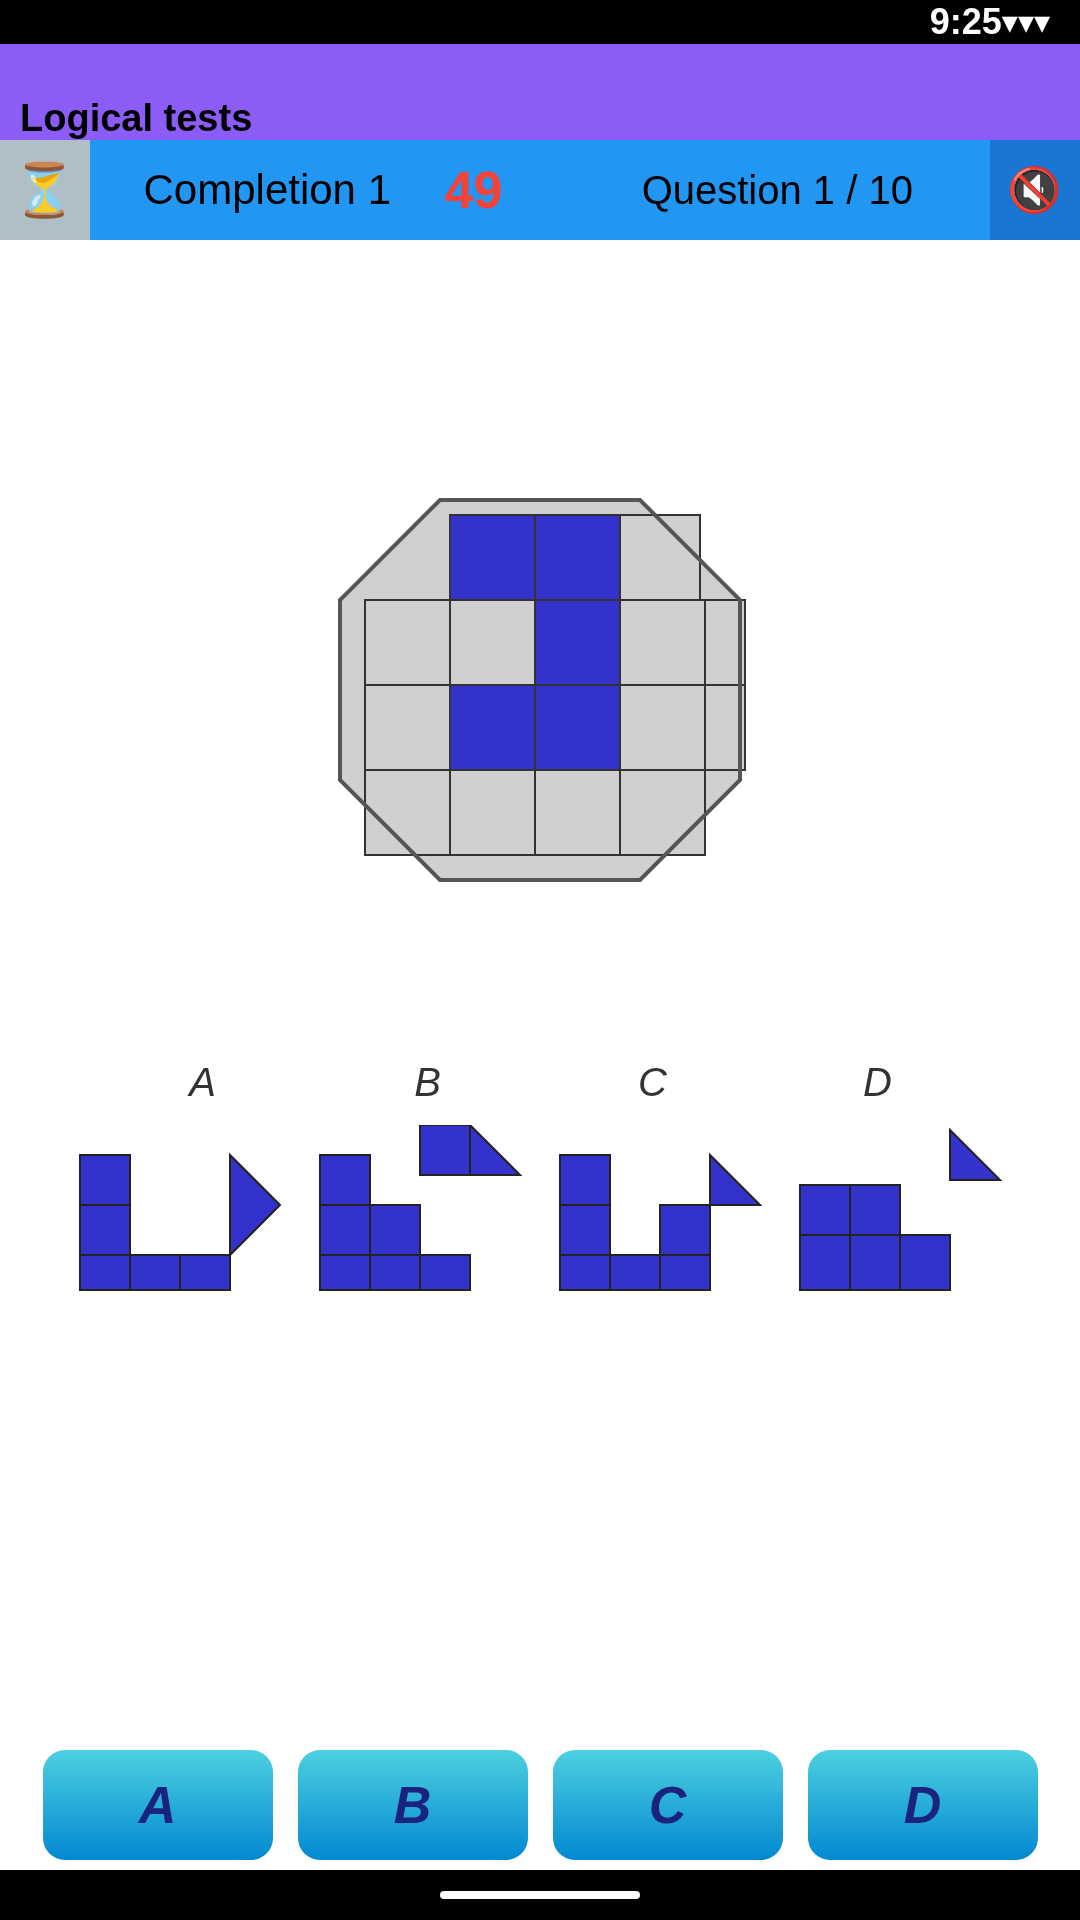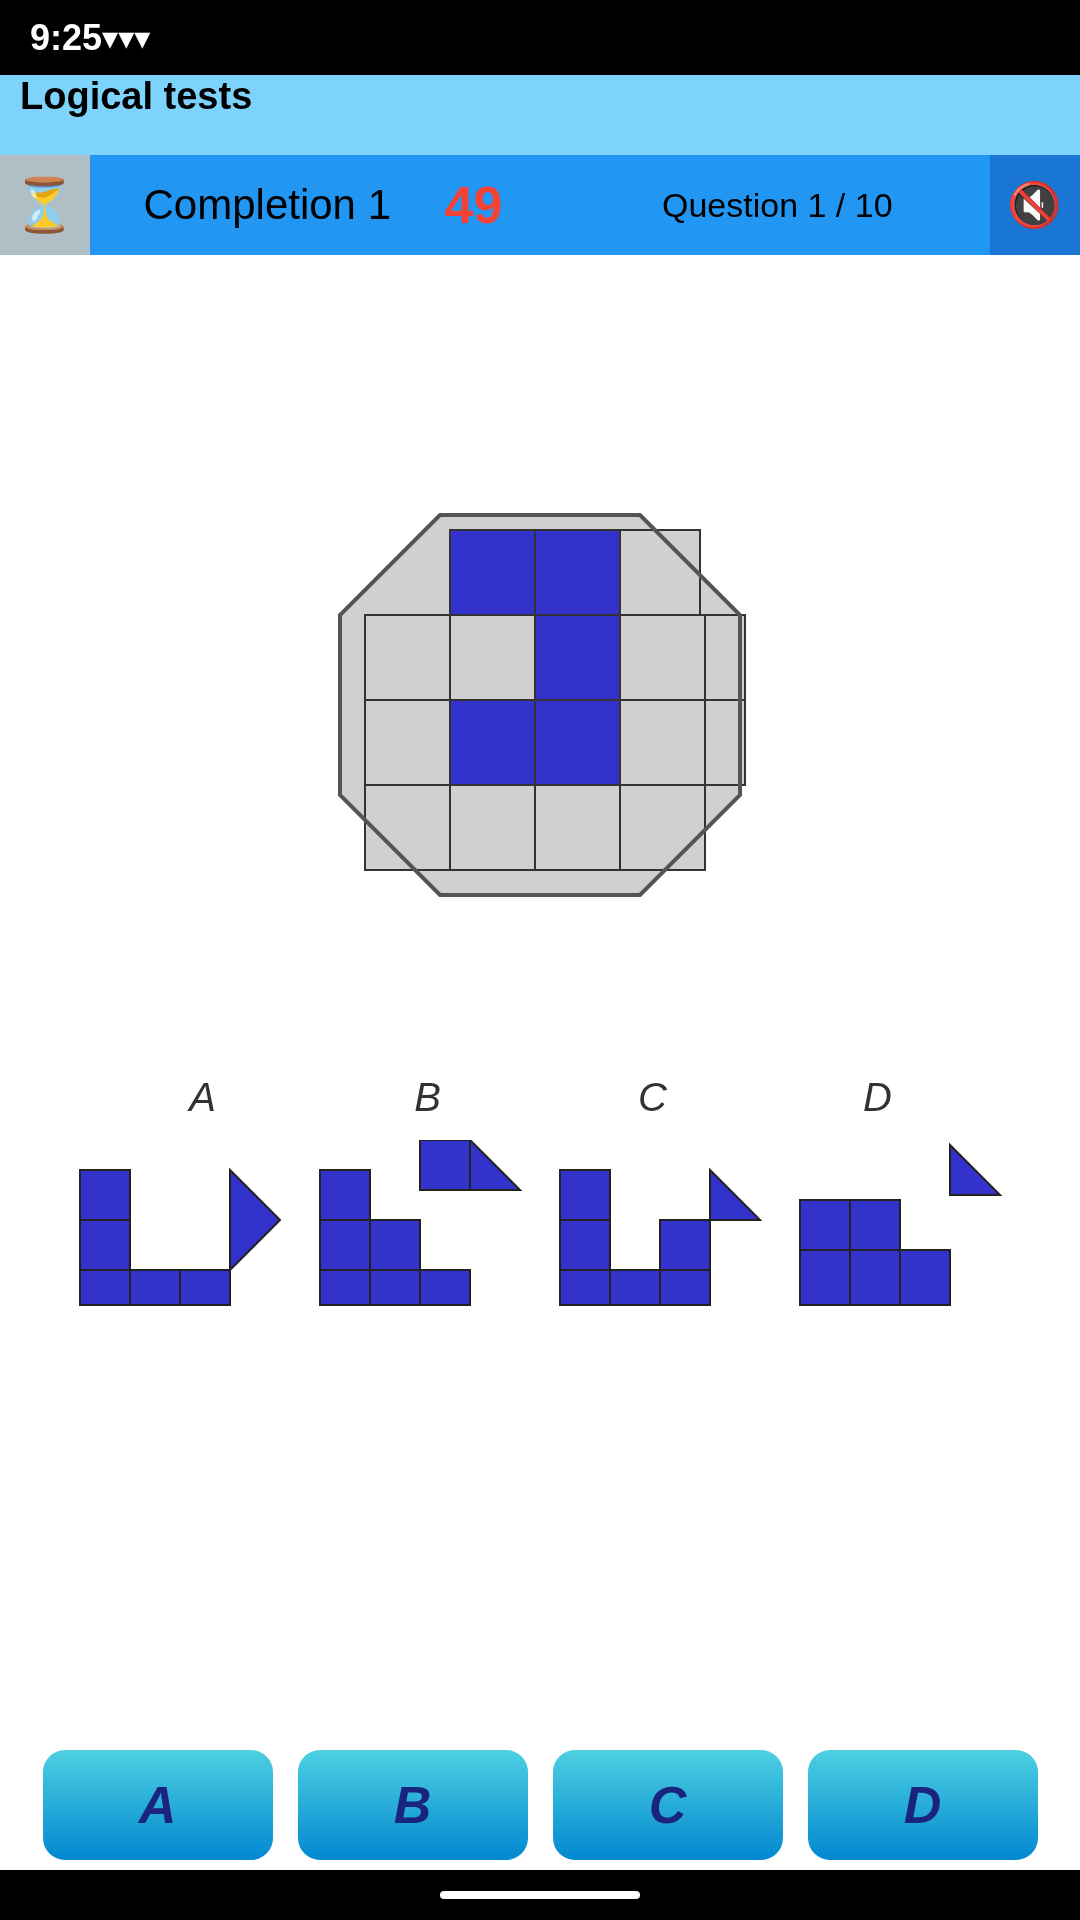--- a/index.html
+++ b/index.html
@@ -10,42 +10,42 @@
       height: 1920px;
       background: #ffffff;
       font-family: sans-serif;
       overflow: hidden;
       position: relative;
     }
 
     
     .status-bar {
       background: #000000;
-      height: 75px;
+      height: 44px;
       display: flex;
       align-items: center;
       padding: 15px 30px;
-      justify-content: flex-start;
+      justify-content: flex-end;
     }
     .status-time {
       color: #ffffff;
       font-size: 36px;
       font-weight: bold;
     }
     .status-wifi {
       color: #ffffff;
       font-size: 32px;
     }
 
     
     .app-title-bar {
-      background: #7dd3fc;
-      height: 80px;
-      display: flex;
-      align-items: flex-start;
+      background: #8b5cf6;
+      height: 96px;
+      display: flex;
+      align-items: flex-end;
       padding: 0 20px;
     }
     .app-title {
       color: #000000;
       font-size: 38px;
       font-weight: bold;
     }
 
     
     .header-row {
@@ -75,21 +75,21 @@
       background: #2196f3;
       width: 120px;
       color: #f44336;
       font-size: 52px;
       font-weight: bold;
     }
     .header-question {
       flex: 3;
       text-align: center;
       color: #000000;
-      font-size: 34px;
+      font-size: 40px;
       font-weight: 500;
     }
     .header-sound {
       width: 90px;
       height: 100px;
       background: #1976d2;
       display: flex;
       align-items: center;
       justify-content: center;
       font-size: 44px;

